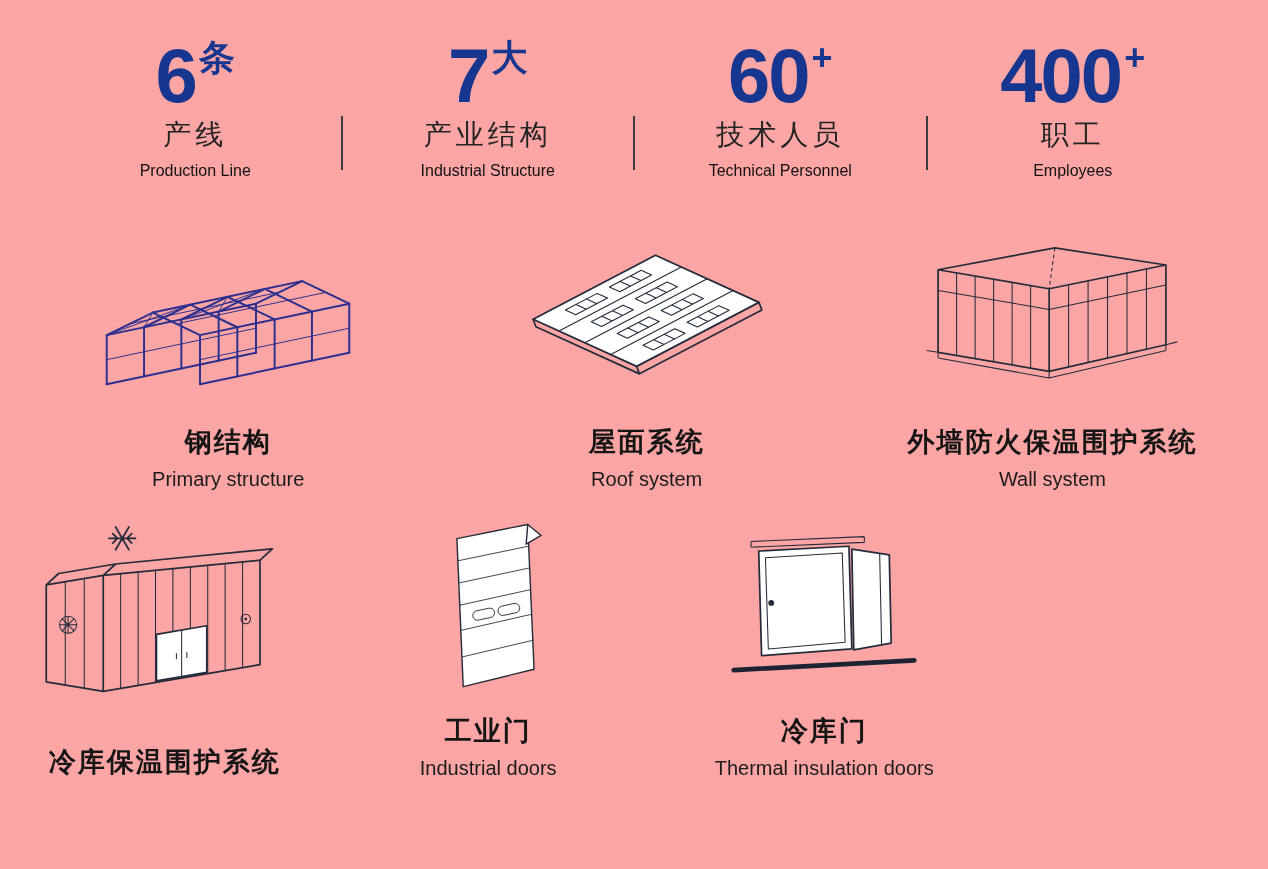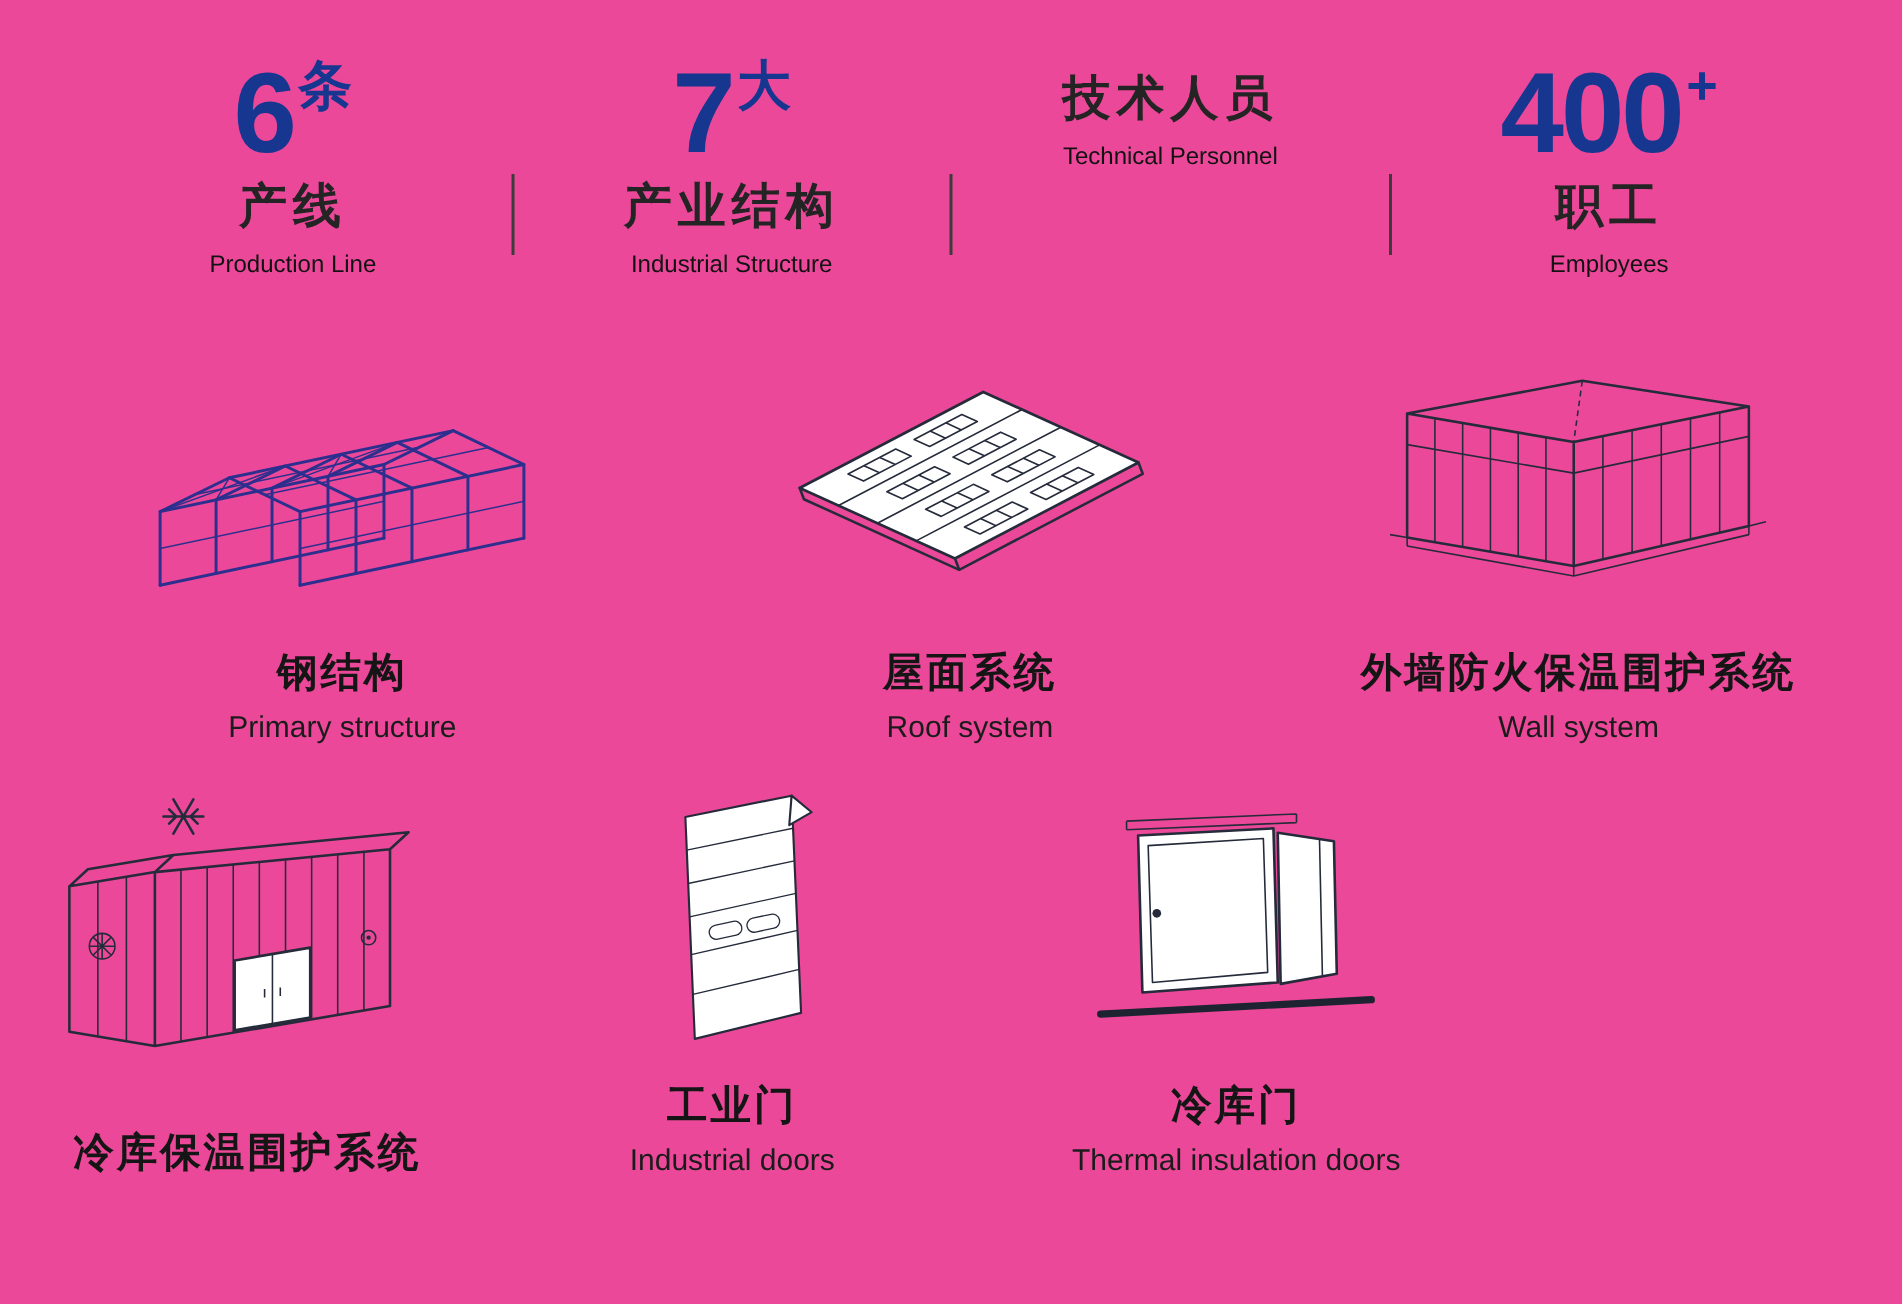--- a/index.html
+++ b/index.html
@@ -1,26 +1,26 @@
 <!DOCTYPE html>
 <html><head>
 <meta charset="utf-8">
 <style>
   * { box-sizing: border-box; }
   html,body { margin:0; padding:0; background:#ffffff; }
   .page {
-    width:1268px; height:869px; background:#ec4899; overflow:hidden;
+    width:1268px; height:869px; background:#fca5a5; overflow:hidden;
     font-family:"Liberation Sans", sans-serif; color:#1c1c1c; margin:0 auto; position:relative;
   }
   
   .stats { display:flex; justify-content:center; align-items:flex-start; padding:40px 50px 0 50px; }
   .stat { flex:1; text-align:center; }
   .stat-num { font-size:76px; font-weight:800; color:#17368f; line-height:0.95; letter-spacing:-2px; }
   .stat-suffix { font-size:36px; font-weight:800; position:relative; top:-32px; letter-spacing:0; margin-left:3px; }
-  .stat-zh { font-size:32px; margin-top:4px; font-weight:700; letter-spacing:4px; color:#242424; }
+  .stat-zh { font-size:28px; margin-top:4px; font-weight:400; letter-spacing:4px; color:#242424; }
   .stat-en { font-size:16px; font-weight:400; margin-top:8px; color:#121212; }
   .divider { width:2px; height:54px; background:#3c3c3c; margin-top:76px; flex:0 0 2px; }
   
   .row { display:flex; align-items:flex-end; }
   .row1 { margin-top:34px; }
   .row2 { margin-top:18px; }
   .product { display:flex; flex-direction:column; align-items:center; text-align:center; }
   .r1-a { width:36%; } .r1-b { width:30%; } .r1-c { width:34%; }
   .r2-a { width:26%;gap:20px; } .r2-b { width:25%; } .r2-c { width:28%; } .r2-d { width:21%; }
   .art { height:198px; display:flex; align-items:center; justify-content:center; }
@@ -48,20 +48,21 @@
       <div class="stat-en">Production Line</div>
     </div>
     <div class="divider"></div>
     <div class="stat">
       <div class="stat-num"><span>7</span><span class="stat-suffix">大</span></div>
       <div class="stat-zh">产业结构</div>
       <div class="stat-en">Industrial Structure</div>
     </div>
     <div class="divider"></div>
     <div class="stat">
+      <div class="stat-num"><span>60</span><span class="stat-suffix">+</span></div>
       <div class="stat-zh">技术人员</div>
       <div class="stat-en">Technical Personnel</div>
     </div>
     <div class="divider"></div>
     <div class="stat">
       <div class="stat-num"><span>400</span><span class="stat-suffix">+</span></div>
       <div class="stat-zh">职工</div>
       <div class="stat-en">Employees</div>
     </div>
   </section>

